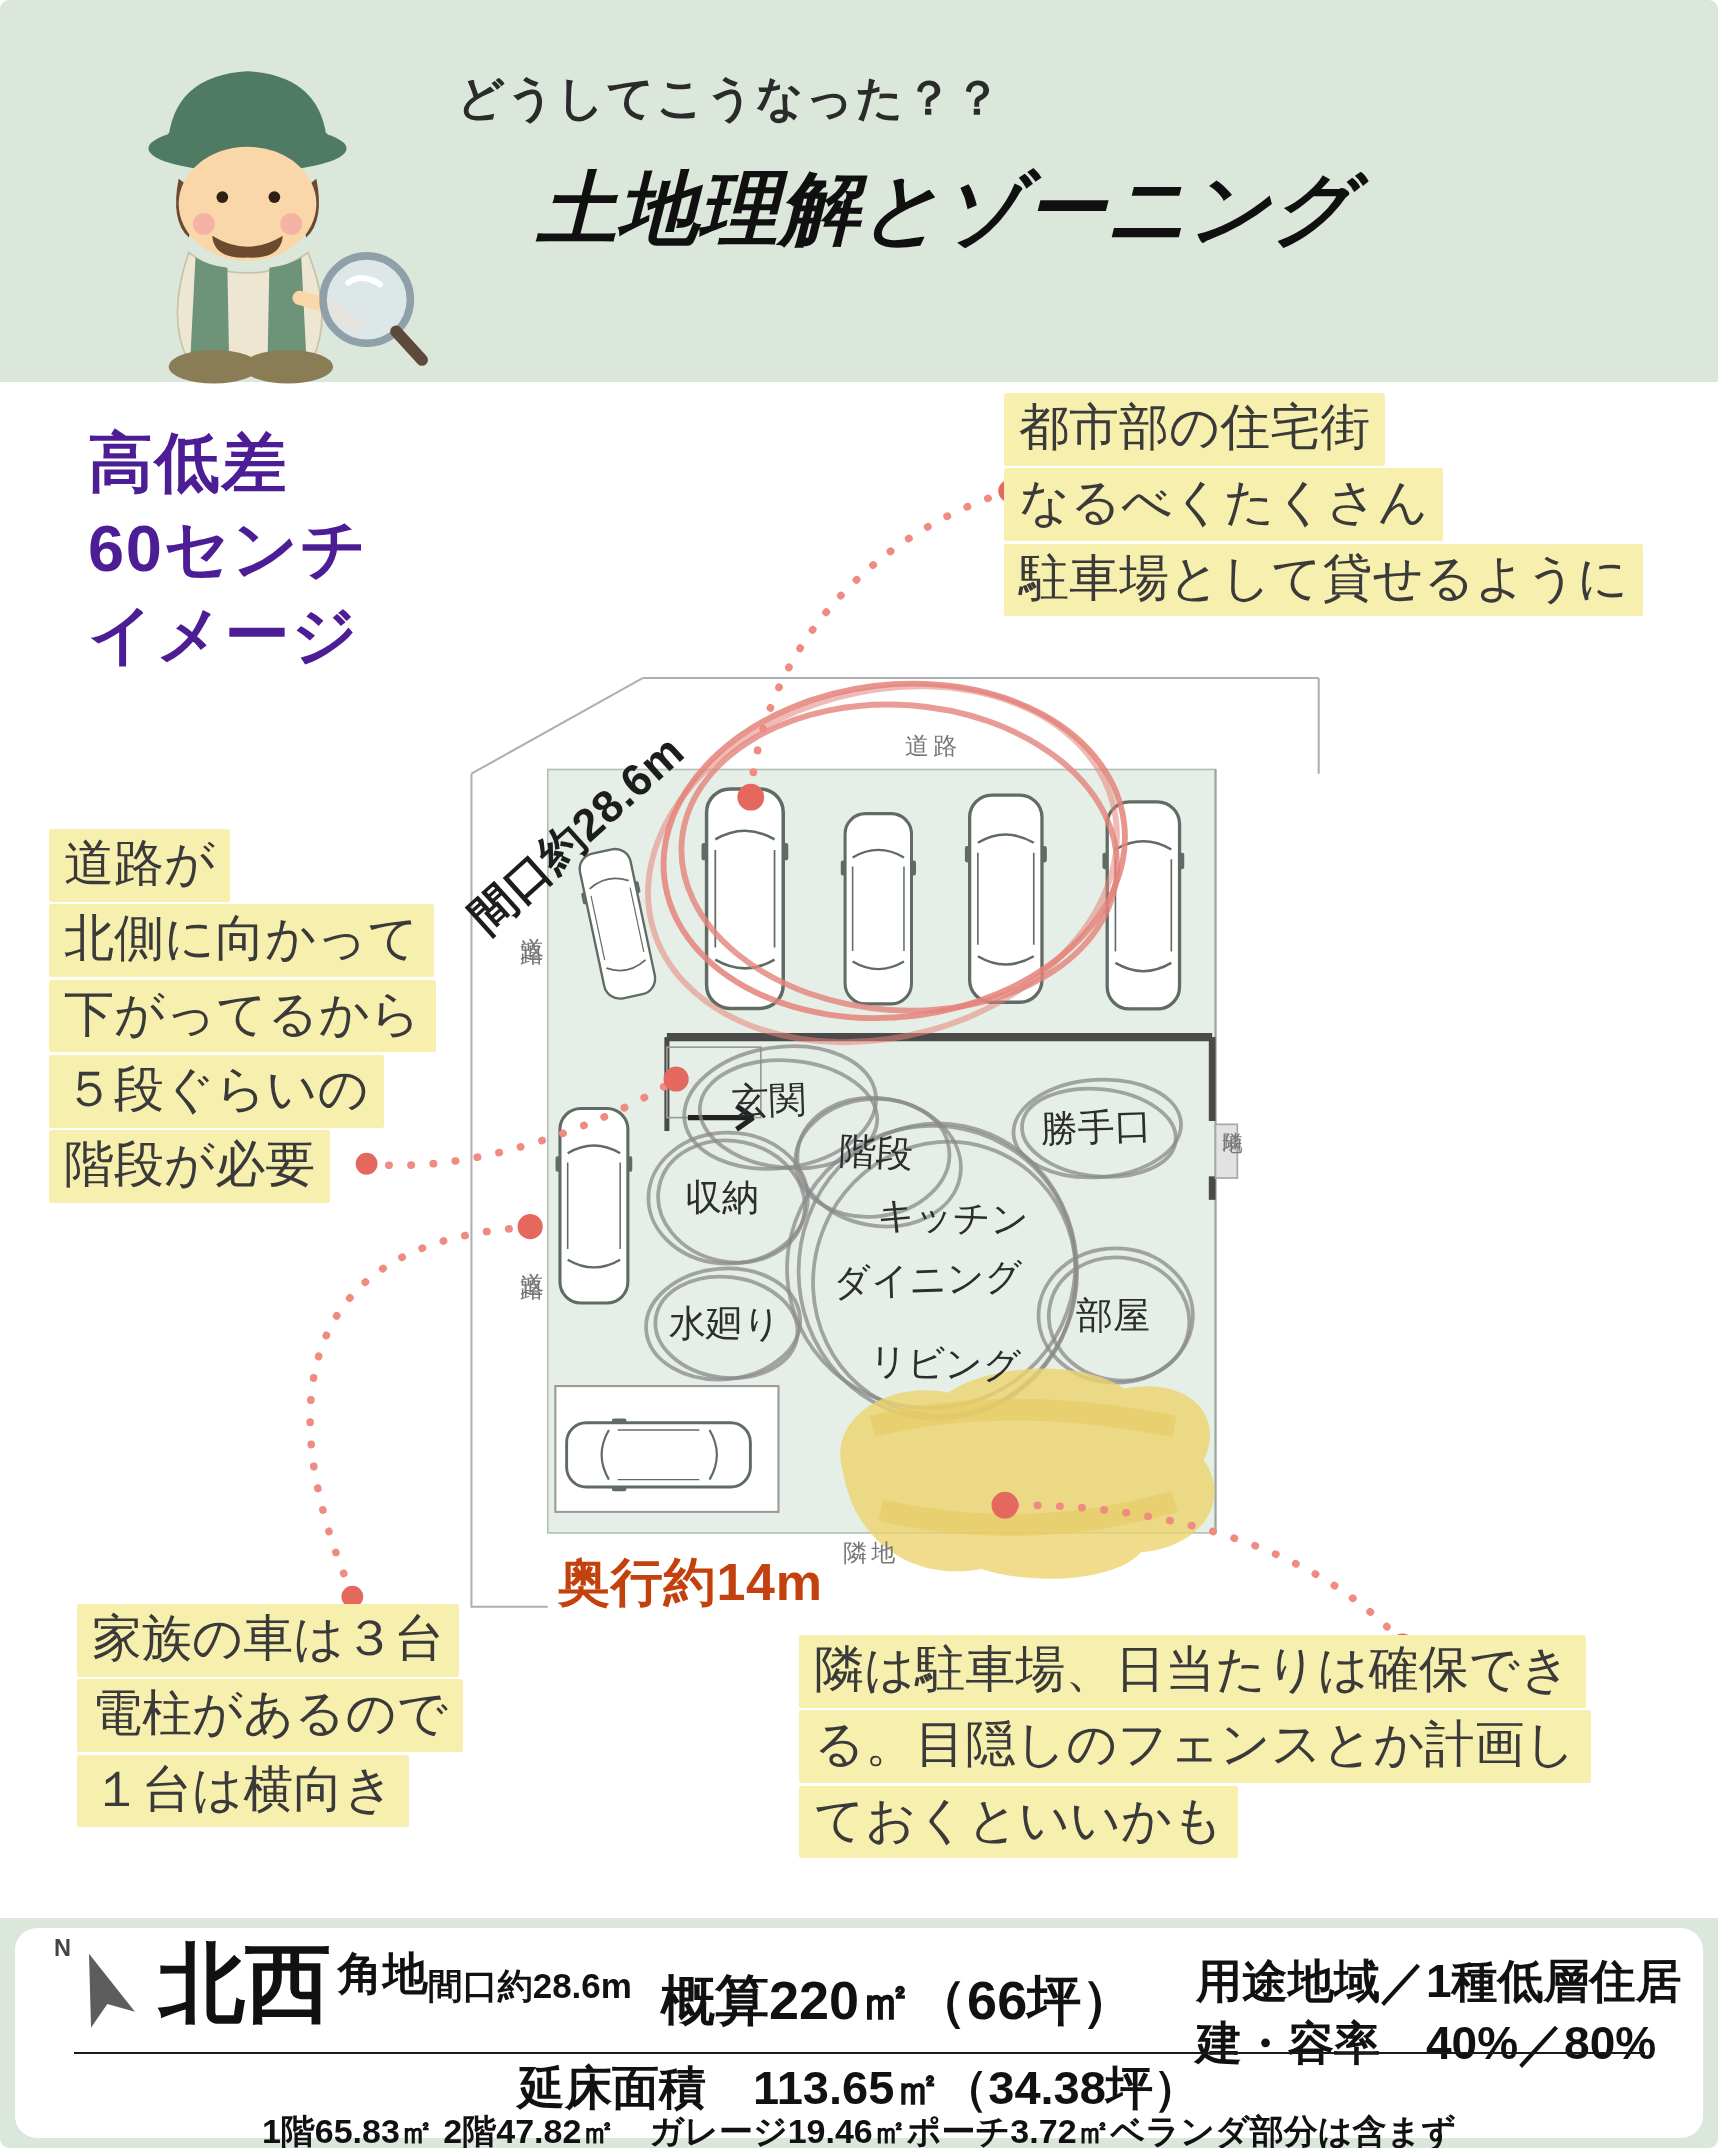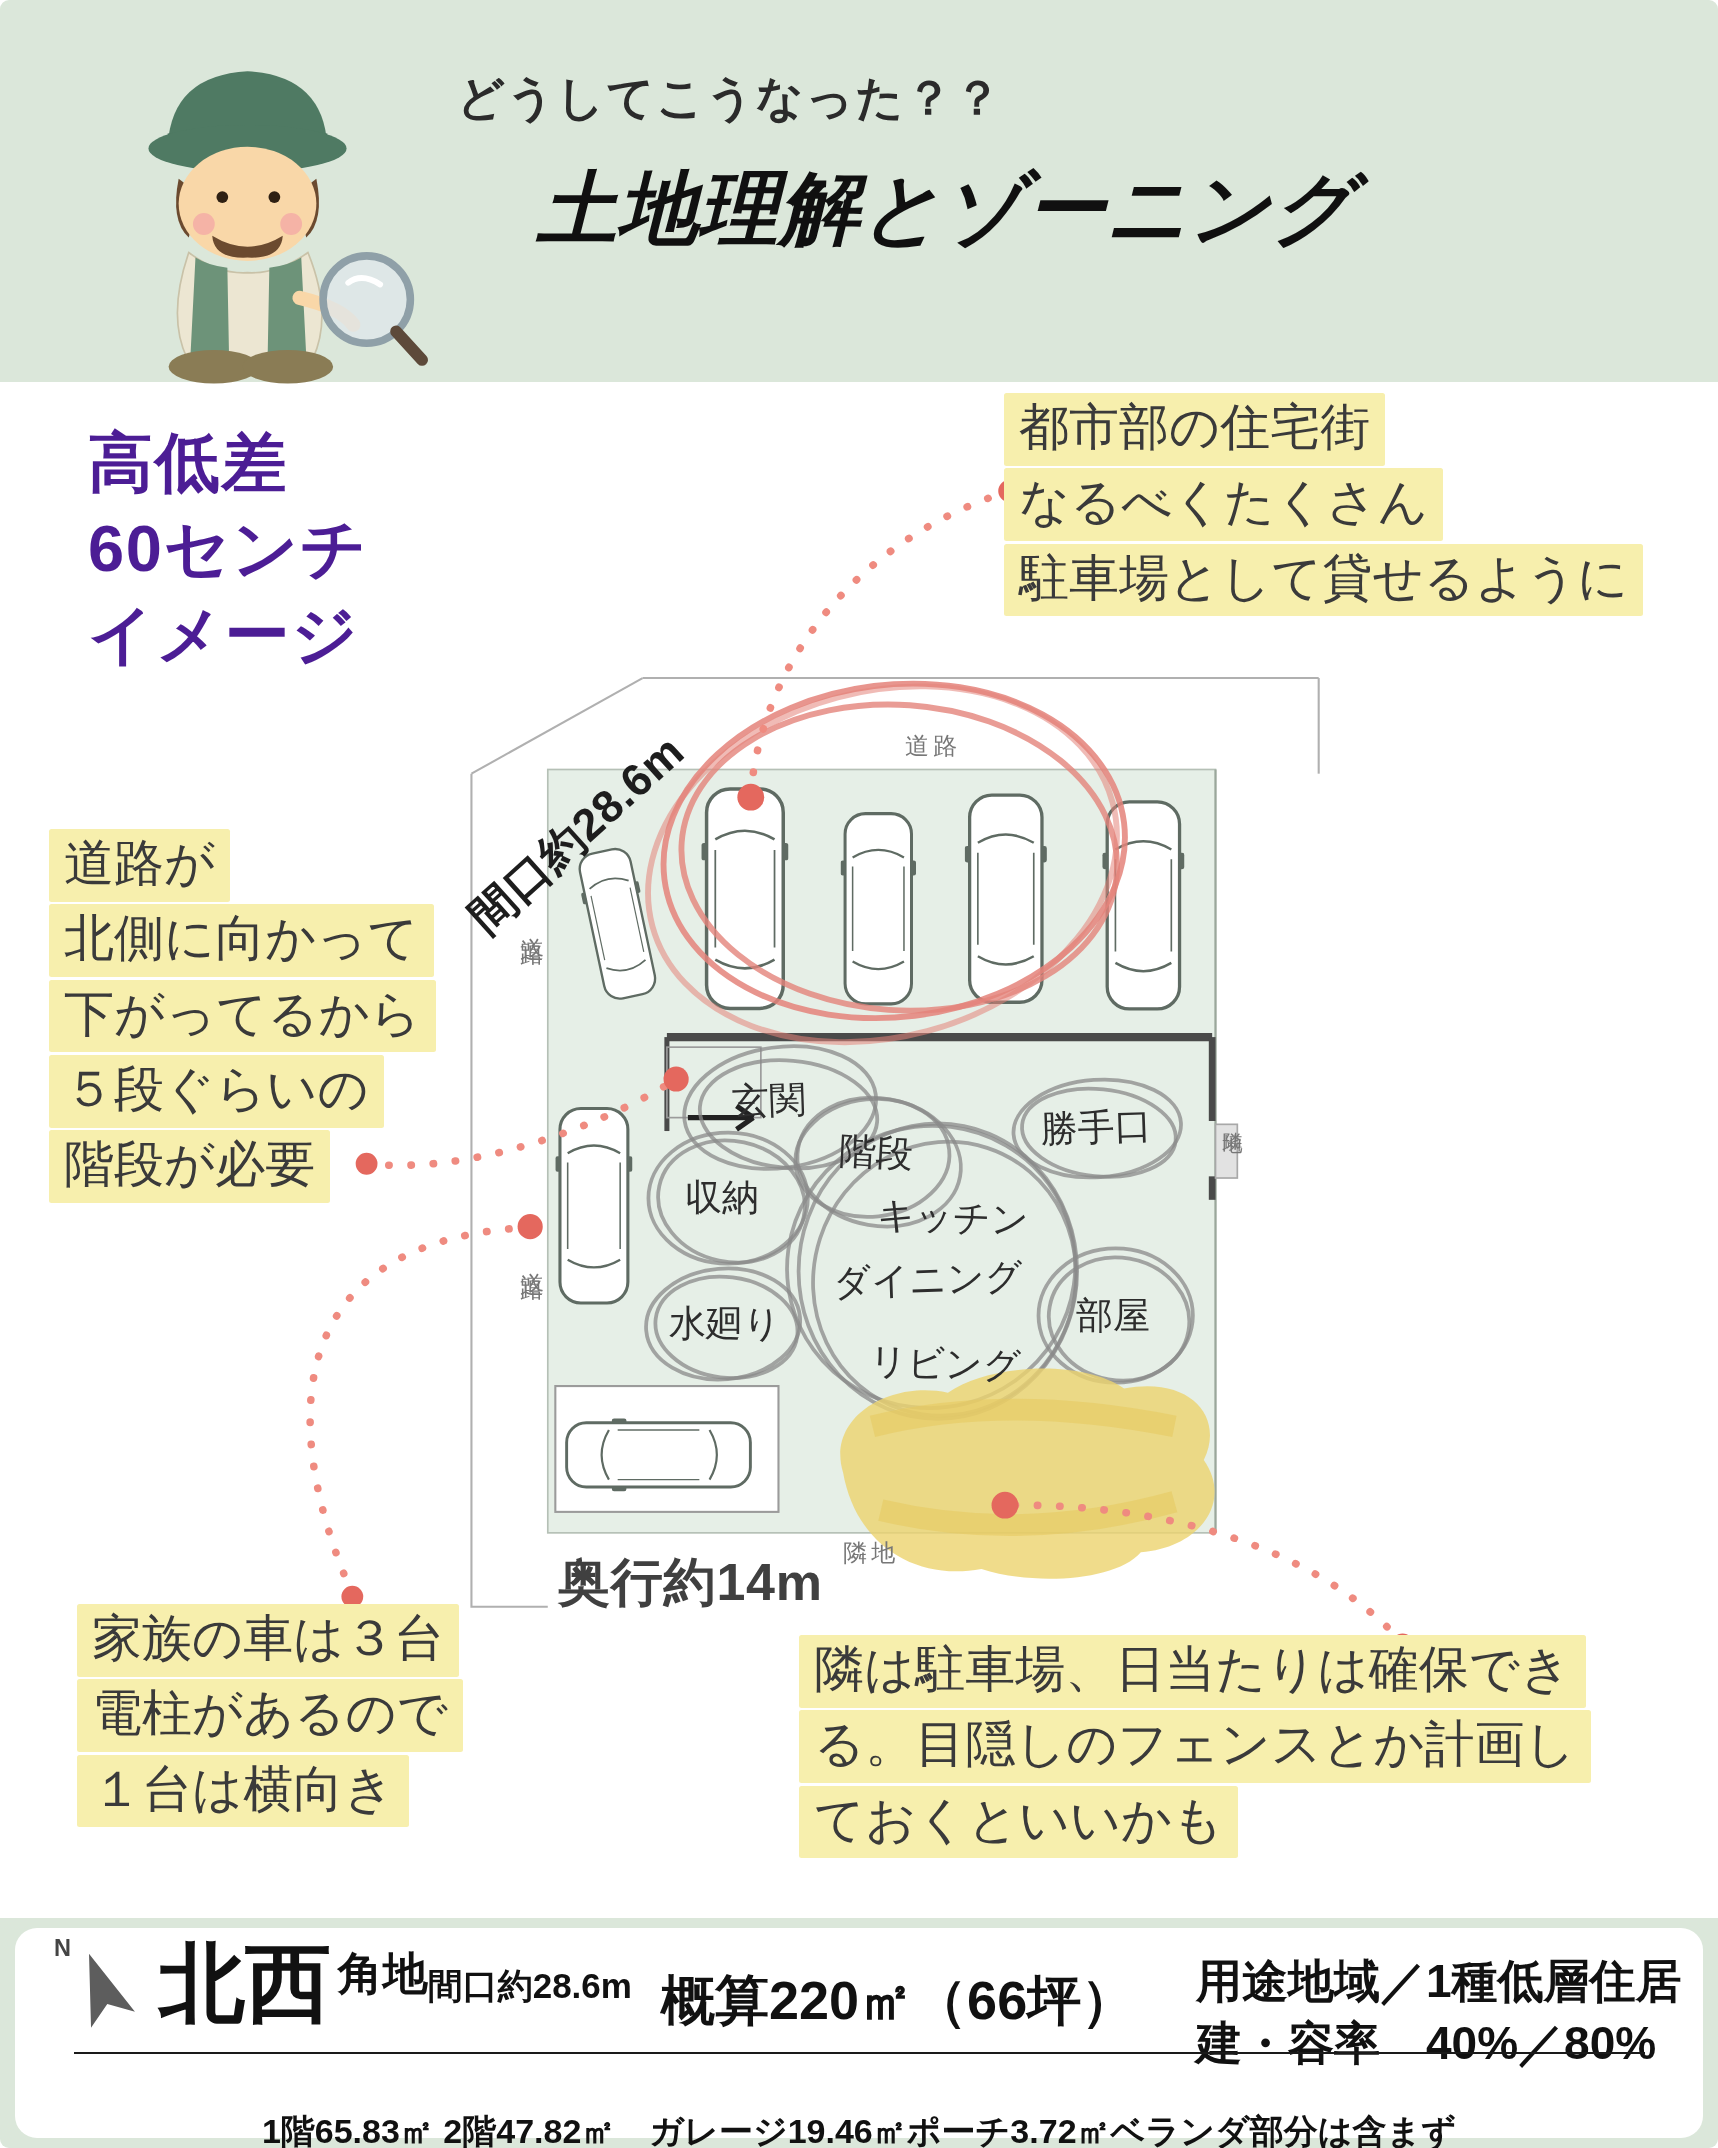--- a/index.html
+++ b/index.html
@@ -34,21 +34,21 @@
   .room{
     font-size:37px;font-weight:500;color:#2d2d2d;white-space:nowrap;
     transform:translate(-50%,-50%);
   }
   .small-map-label{font-size:24px;color:#777;letter-spacing:4.2px;white-space:nowrap;font-family:Liberation Mono, monospace;}
   .vert{writing-mode:vertical-rl;}
   .frontage-label{
     font-size:45px;font-weight:600;color:#1d1d1d;letter-spacing:0.8px;white-space:nowrap;
     transform:rotate(-42deg);transform-origin:0 0;
   }
-  .depth-label{font-size:52px;font-weight:600;color:#404040;letter-spacing:0.8px;}
+  .depth-label{font-size:52px;font-weight:600;color:#c2410c;letter-spacing:0.8px;}
 
   
   .footer-band{left:0;top:1918px;width:1718px;height:230px;background:#dbe7da;}
   .footer-box{left:15px;top:1928px;width:1688px;height:210px;background:#ffffff;border-radius:22px;}
   .f-direction{font-size:86px;font-weight:900;color:#111;line-height:1;}
   .f-corner{font-size:45px;font-weight:800;color:#111;line-height:1;}
   .f-frontage{font-size:35px;font-weight:600;color:#111;}
   .f-area{font-size:54px;font-weight:700;color:#111;}
   .f-zoning{font-size:46px;font-weight:600;color:#111;line-height:1.35;}
   .f-divider{border-top:2.5px solid #1a1a1a;}
@@ -278,17 +278,18 @@
 
     <div class="abs f-area" style="left:646px;top:37px;">概算220㎡（66坪）</div>
 
     <div class="abs f-zoning" style="left:1181px;top:22px;">
       <div>用途地域／1種低層住居</div>
       <div>建・容率　40%／80%</div>
     </div>
 
     <div class="abs f-divider" style="left:59px;top:124px;width:1571px;"></div>
 
+    <div class="abs f-floor" style="left:0;top:129px;width:1688px;">延床面積　113.65㎡（34.38坪）</div>
     <div class="abs f-detail" style="left:0;top:181px;width:1688px;">1階65.83㎡ 2階47.82㎡　ガレージ19.46㎡ポーチ3.72㎡ベランダ部分は含まず</div>
   </div>
 
 </div>
 
 
 </body></html>

